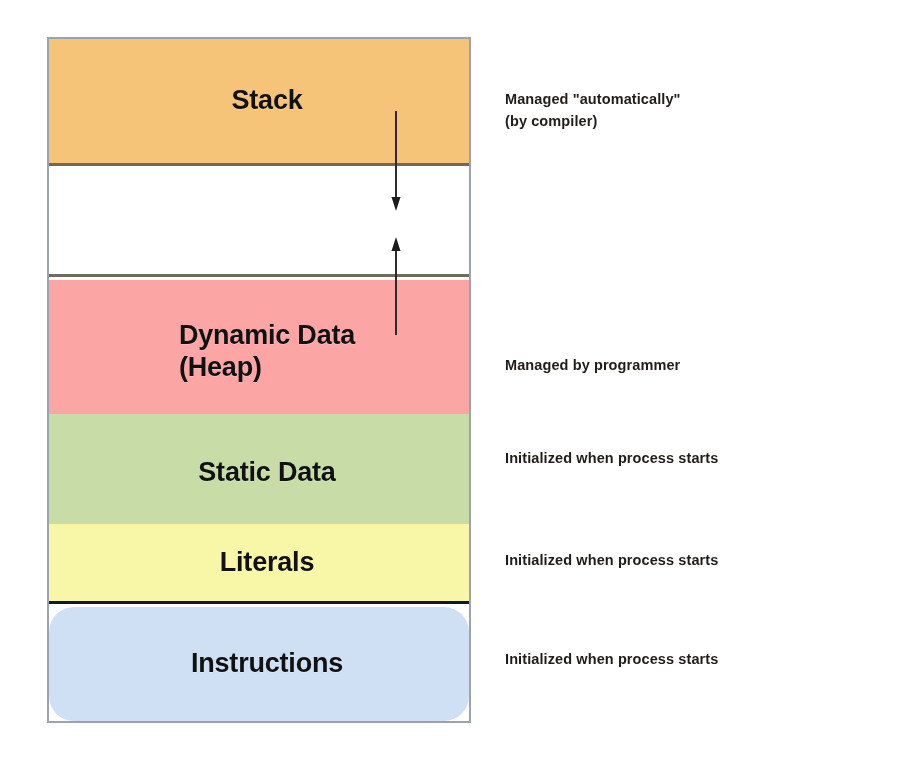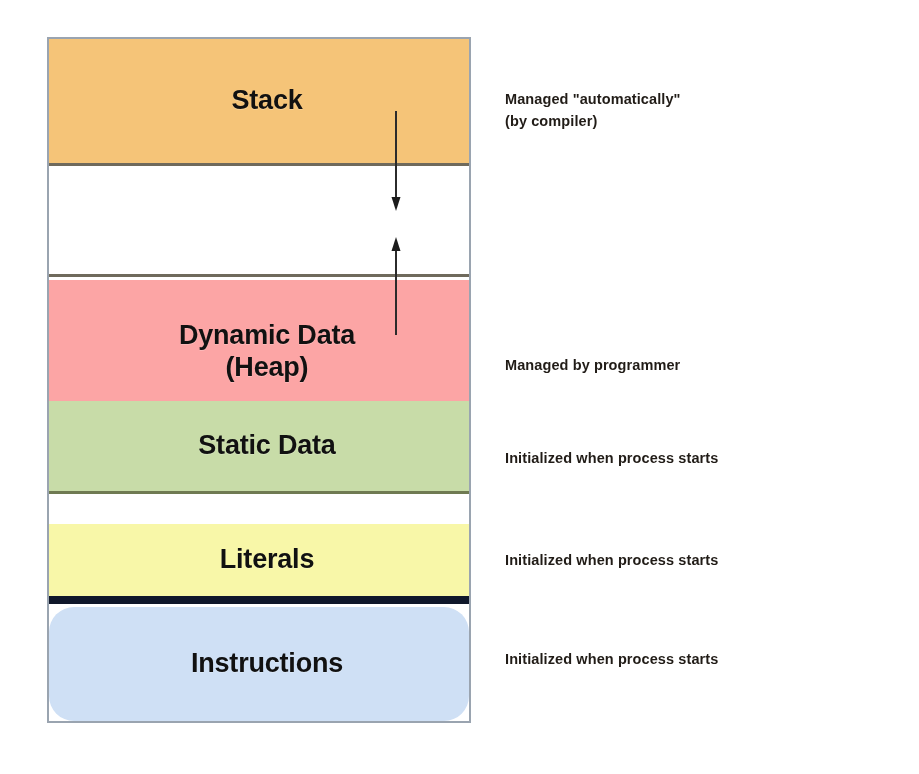--- a/index.html
+++ b/index.html
@@ -38,21 +38,21 @@
   }
 
   .mem-block {
     position: absolute;
     left: 0;
     width: 100%;
     box-sizing: border-box;
     display: flex;
     align-items: center;
     justify-content: center;
-    text-align: center;
+    text-align: left;
     color: #111111;
     font-weight: bold;
     font-size: 27px;
     letter-spacing: -0.2px;
     line-height: 1.18;
     padding-left: 16px;
   }
 
   .mem-block .block-label {
     position: relative;
@@ -73,30 +73,30 @@
     background: #ffffff;
     border-bottom: 3px solid #6f6a5c;
   }
   #block-dynamic {
     top: 241px;
     height: 146px;
     background: #fca5a5;
     border-bottom: 3px solid #7f1d1d;
   }
   #block-static {
-    top: 362px;
-    height: 93px;
+    top: 375px;
+    height: 121px;
     background: #c8dca8;
     border-bottom: 3px solid #6f7a52;
   }
   #block-literals {
     top: 485px;
     height: 80px;
     background: #f8f7a8;
-    border-bottom: 8px solid #0f172a;
+    border-bottom: 3px solid #0f172a;
   }
   #block-instructions {
     top: 568px;
     height: 114px;
     background: #cfe0f5;
     border-radius: 25px;
   }
 
   
   #arrow-layer {

